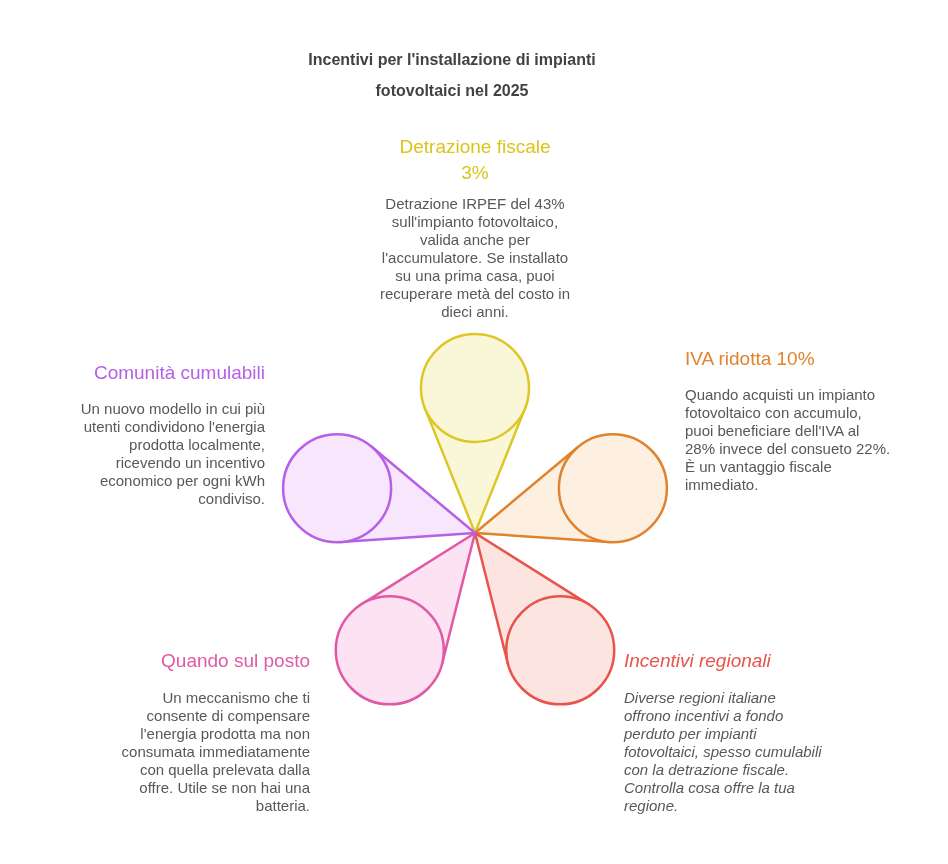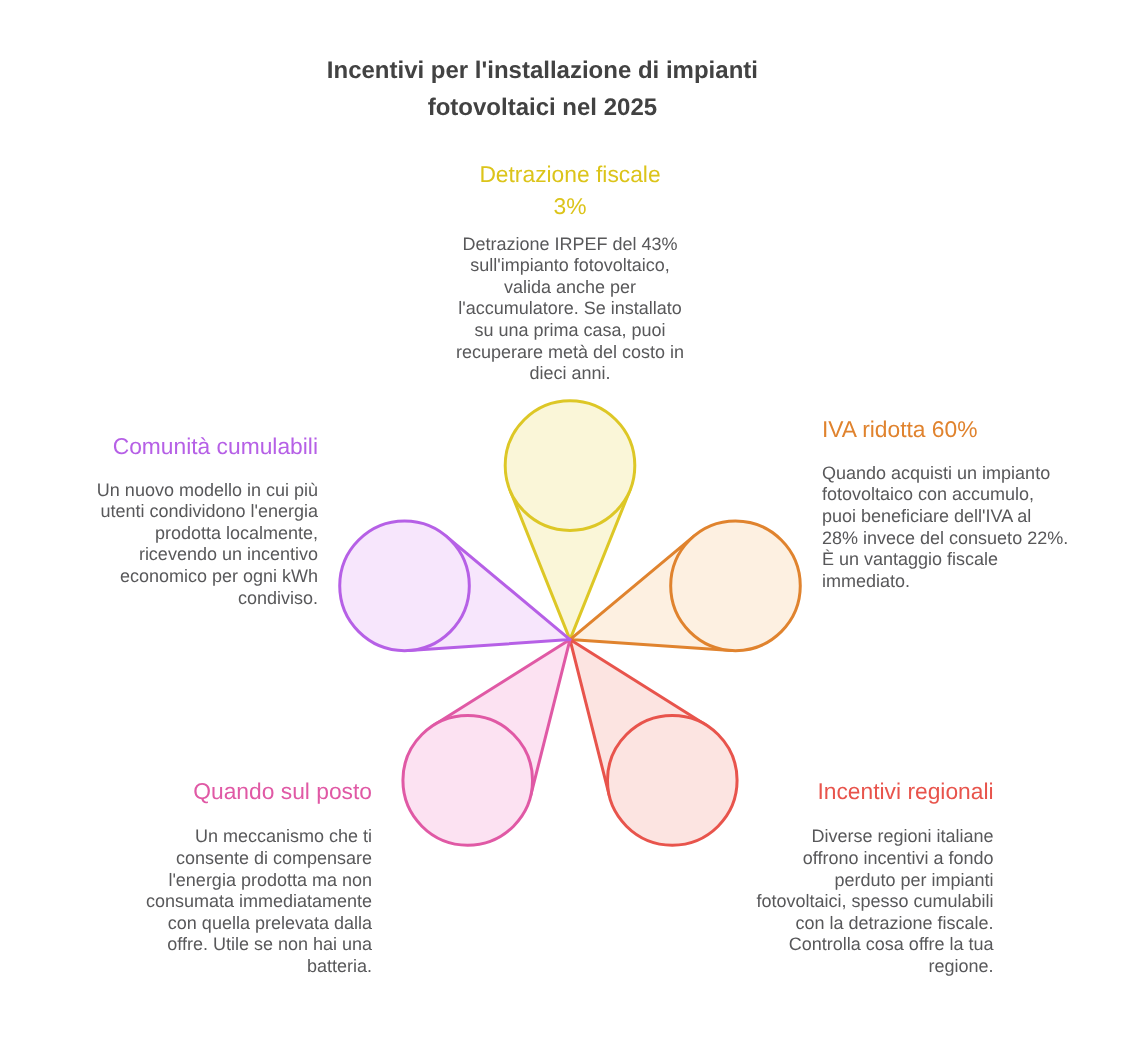--- a/index.html
+++ b/index.html
@@ -3,41 +3,41 @@
 <meta charset="utf-8">
 <style>
   html,body { margin:0; padding:0; background:#ffffff; }
   .canvas {
     position:relative; width:948px; height:864px; background:#ffffff;
     font-family:"Liberation Sans", sans-serif; overflow:hidden;
   }
   .diagram-svg { position:absolute; left:0; top:0; width:948px; height:864px; }
   .title {
     position:absolute; top:44px; left:0; width:904px; margin:0;
-    text-align:center; font-size:20px; line-height:31px; font-weight:700;
+    text-align:center; font-size:16px; line-height:31px; font-weight:700;
     color:#424242; white-space:pre-line;
   }
   .sec { position:absolute; }
   .sec h2 {
     margin:0; font-size:19px; line-height:26px; font-weight:500;
     white-space:pre-line;
   }
   .sec p {
     margin:0; font-size:15px; line-height:18px; color:#58585a;
     white-space:pre-line;
   }
   .sec-detrazione { left:332px; top:134px; width:286px; text-align:center; }
   .sec-detrazione p { margin-top:9px; }
   .sec-comunita   { left:53px;  top:360px; width:212px; text-align:right; }
   .sec-comunita p { margin-top:14px; }
   .sec-iva        { left:685px; top:346px; width:218px; text-align:left; }
   .sec-iva p      { margin-top:14px; }
   .sec-scambio    { left:108px; top:648px; width:202px; text-align:right; }
   .sec-scambio p  { margin-top:15px; }
-  .sec-regionali  { left:600px; top:648px; width:228px; text-align:right; }
+  .sec-regionali  { left:624px; top:648px; width:228px; text-align:left;font-style:italic; }
   .sec-regionali p{ margin-top:15px; }
 </style>
 </head>
 <body>
 
 <div class="canvas">
 
   <svg class="diagram-svg" viewBox="0 0 948 864">
       <g>
         <path d="M 475 533 L 424.88 408.11 L 525.12 408.11 Z" fill="#faf6d8" stroke="#ddc726" stroke-width="2.5" stroke-linejoin="round"></path>
@@ -80,21 +80,21 @@
     <h2 style="color: rgb(182, 96, 230);">Comunità cumulabili</h2>
     <p>Un nuovo modello in cui più
 utenti condividono l'energia
 prodotta localmente,
 ricevendo un incentivo
 economico per ogni kWh
 condiviso.</p>
   </section>
 
   <section class="sec sec-iva">
-    <h2 style="color: rgb(224, 131, 46);">IVA ridotta 60%</h2>
+    <h2 style="color: rgb(224, 131, 46);">IVA ridotta 10%</h2>
     <p>Quando acquisti un impianto
 fotovoltaico con accumulo,
 puoi beneficiare dell'IVA al
 28% invece del consueto 22%.
 È un vantaggio fiscale
 immediato.</p>
   </section>
 
   <section class="sec sec-scambio">
     <h2 style="color: rgb(224, 89, 165);">Quando sul posto</h2>

